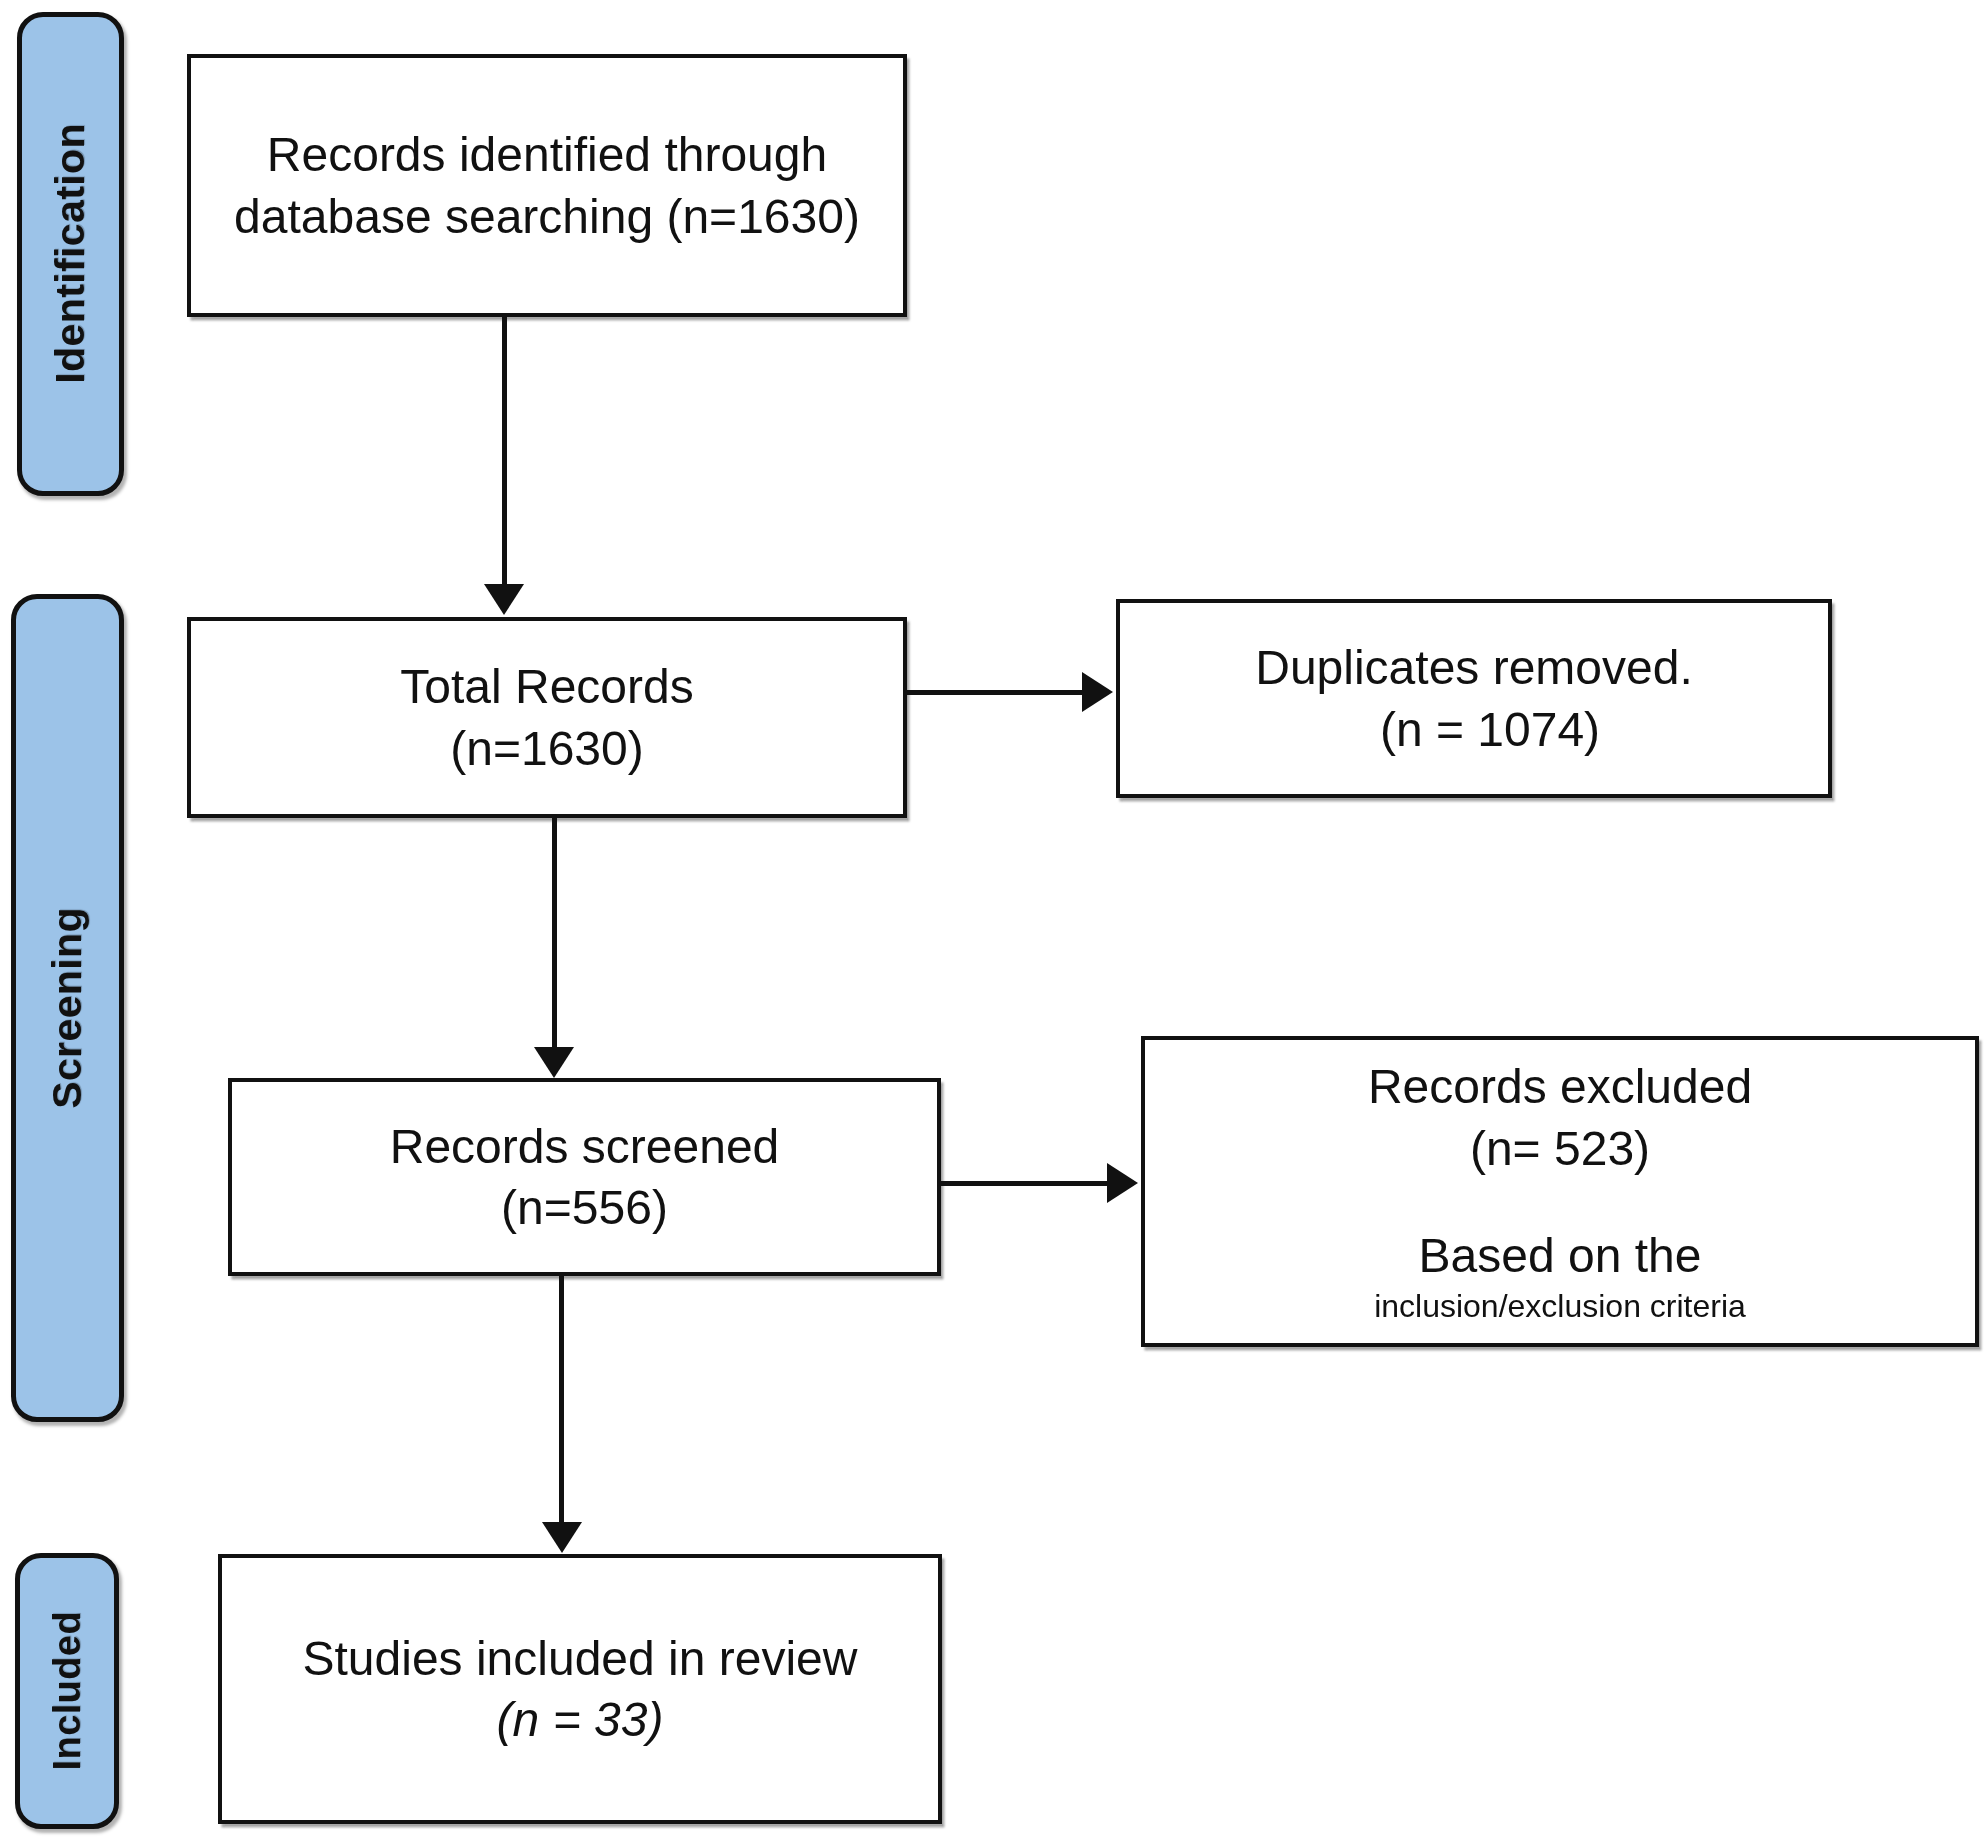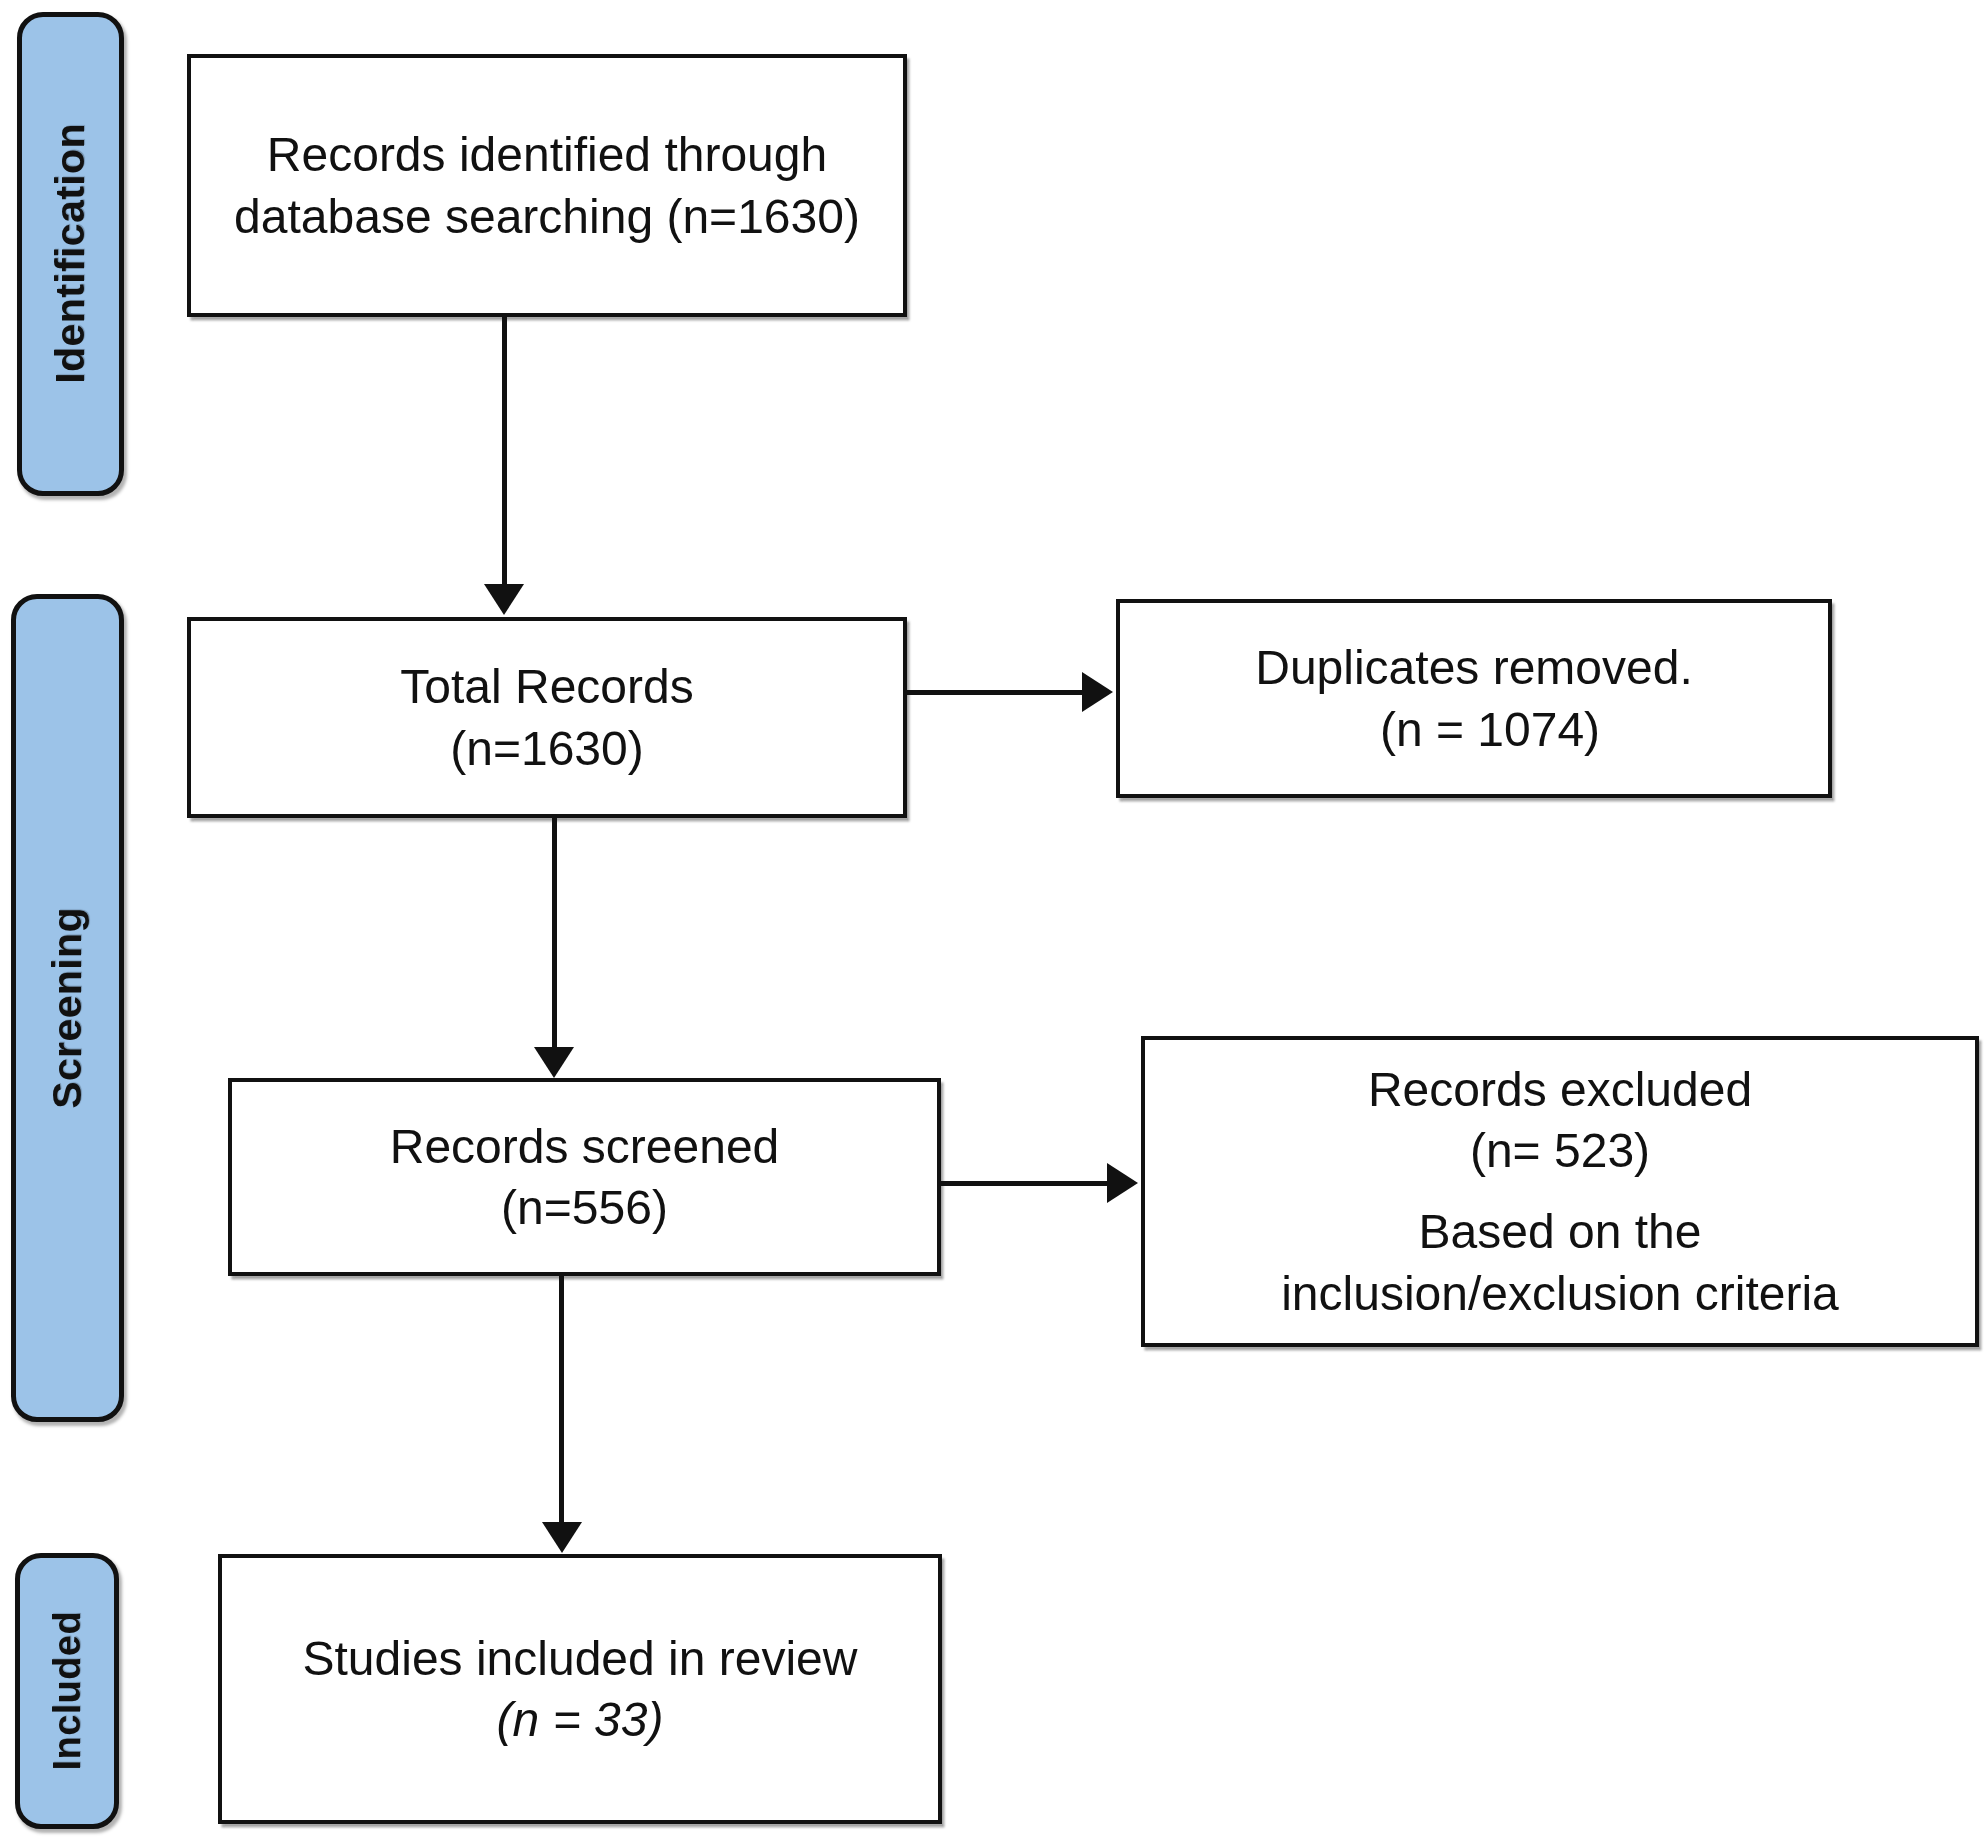--- a/index.html
+++ b/index.html
@@ -46,21 +46,21 @@
     background: #ffffff;
     border: 4.6px solid #111111;
     box-sizing: border-box;
     box-shadow: 3.1px 3.8px 2.3px rgba(0,0,0,0.35);
     display: flex;
     flex-direction: column;
     align-items: center;
     justify-content: center;
     text-align: center;
     color: #111111;
-    padding: 19px 14px;
+    padding: 13px 14px;
   }
   .node-line {
     display: block;
     line-height: 1.28;
     white-space: pre-wrap;
   }
   .node-line.spacer {
     height: 0.95em;
   }
 
@@ -136,21 +136,21 @@
   </div>
 
   <div class="conn conn-h" style="left:940px; top:1181px; width:170px; height:4.6px;"></div>
   <div class="arrowhead-right" style="left:1107px; top:1163px;"></div>
 
   <div class="node-box" style="left:1141px; top:1036px; width:838px; height:311px;">
     <span class="node-line" style="font-size:48px;">Records excluded</span>
     <span class="node-line" style="font-size:48px;">(n= 523)</span>
     <span class="node-line spacer" style="font-size:48px;"></span>
     <span class="node-line" style="font-size:48px;">Based on the</span>
-    <span class="node-line" style="font-size:48px;">inclusion/exclusion criteria</span>
+    <span class="node-line" style="font-size:32px;">inclusion/exclusion criteria</span>
   </div>
 
   <div class="conn conn-v" style="left:559px; top:1276px; width:4.6px; height:253px;"></div>
   <div class="arrowhead-down" style="left:542px; top:1522px;"></div>
 
   <div class="node-box" style="left:218px; top:1554px; width:724px; height:270px;align-items:center;">
     <span class="node-line" style="font-size:48px;">Studies included in review</span>
     <span class="node-line" style="font-size:48px;font-style:italic;">(n = 33)</span>
   </div>
 

